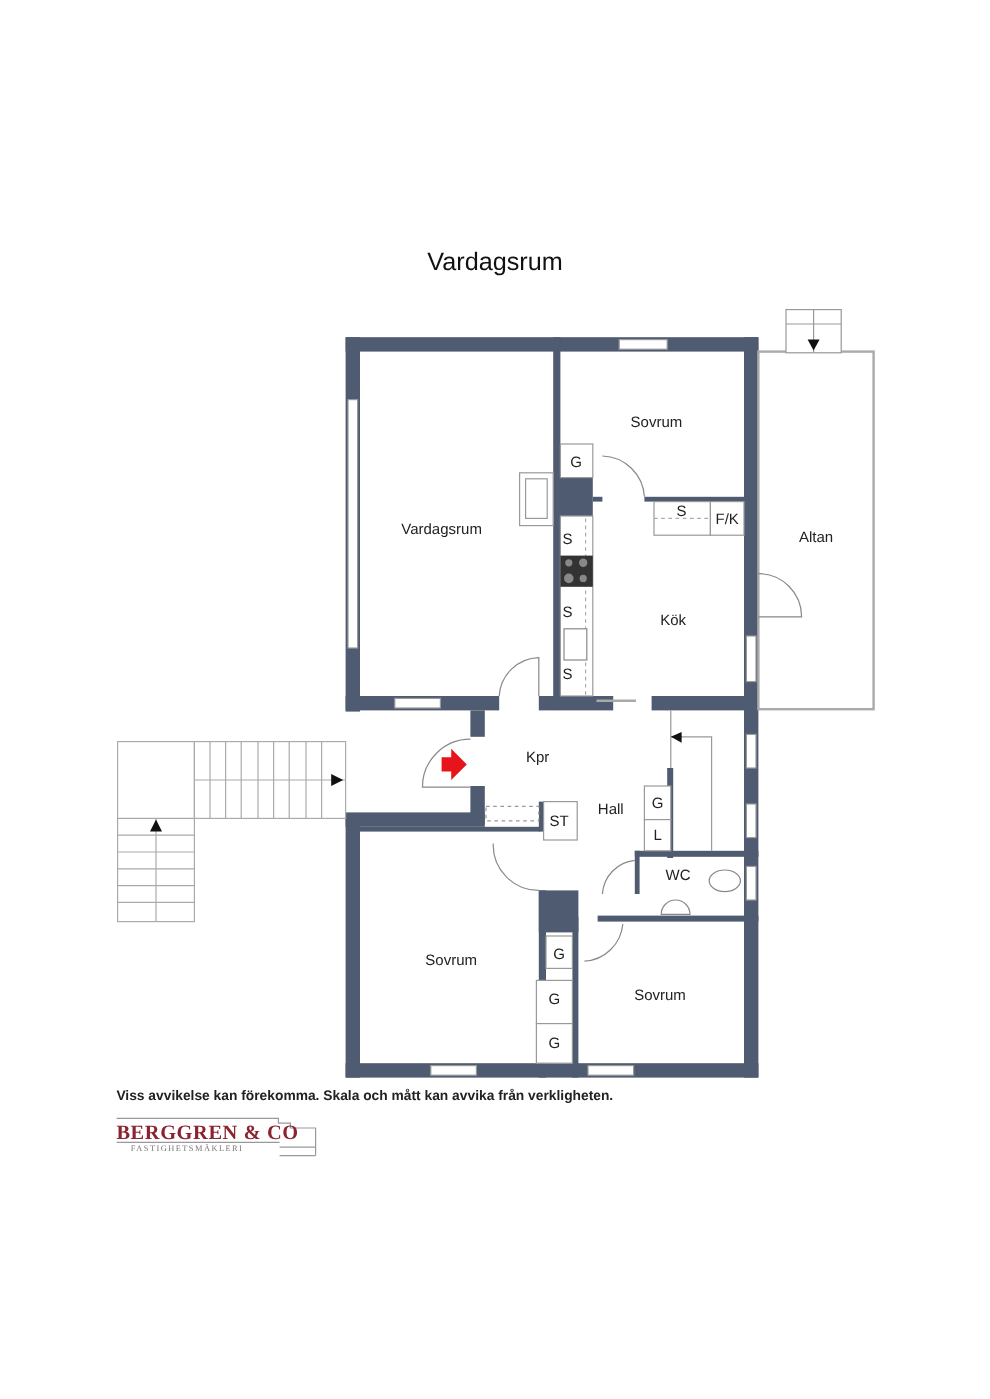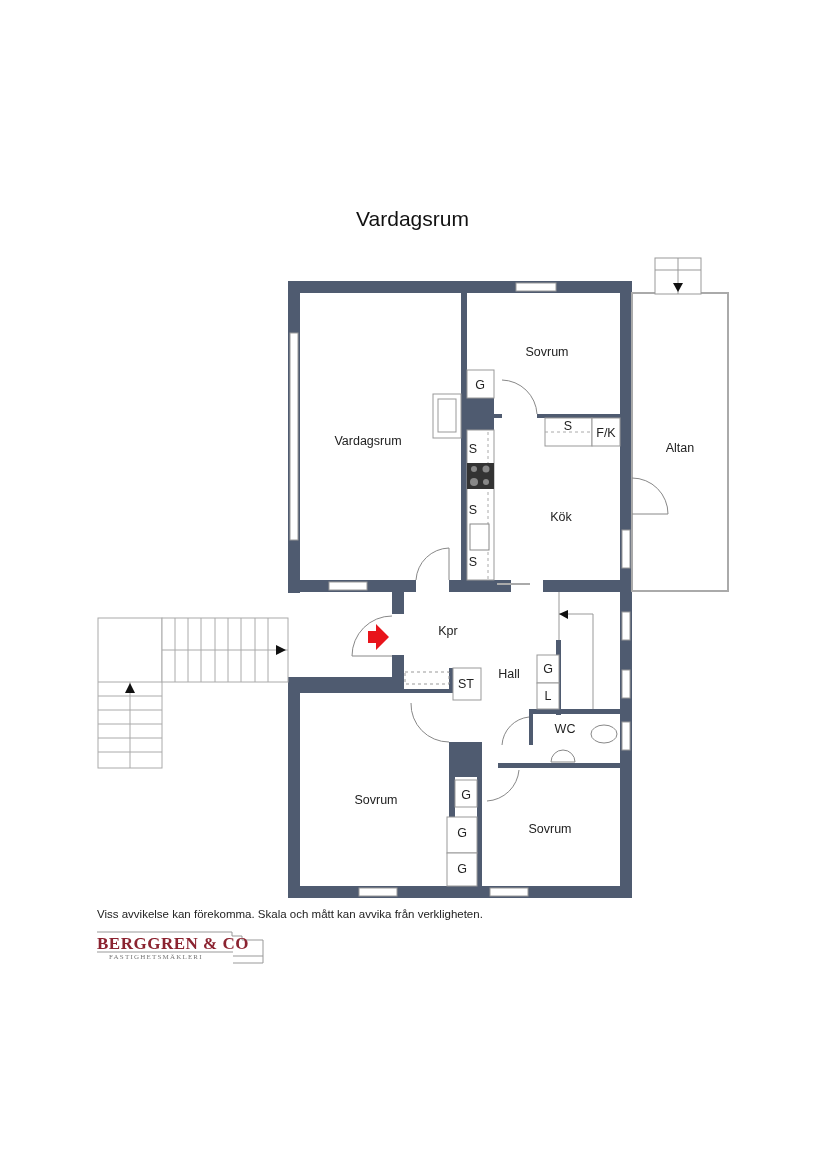--- a/index.html
+++ b/index.html
@@ -1,20 +1,20 @@
 <!DOCTYPE html>
 <html><head>
 <meta charset="utf-8">
 <style>
   html, body { margin:0; padding:0; background:#ffffff; }
   body { width:825px; height:1166px; position:relative; overflow:hidden; font-family:"Liberation Sans", sans-serif; }
   .title { position:absolute; left:0; width:825px; top:207px; text-align:center; font-size:21px; color:#111; }
   svg.plan { position:absolute; left:0; top:0; }
   .lbl { font-family:"Liberation Sans", sans-serif; font-size:12.5px; fill:#222; }
-  .disclaimer { position:absolute; left:97px; top:908px; font-size:11.5px; color:#222; }
+  .disclaimer { position:absolute; left:97px; top:908px; font-size:11.5px; color:#222;font-weight:bold; }
   .logo { position:absolute; left:97px; top:930px; width:180px; height:38px; }
   .logo-main { position:absolute; left:0; top:4px; font-family:"Liberation Serif", serif; font-size:17px; color:#8b2330; letter-spacing:0.5px; font-weight:bold; }
   .logo-sub { position:absolute; left:12px; top:23px; font-family:"Liberation Serif", serif; font-size:7px; color:#777; letter-spacing:1.2px; }
 </style>
 </head>
 <body>
 
 <div class="title">Vardagsrum</div>
 
 <svg class="plan" width="825" height="1166" viewBox="0 0 825 1166">

